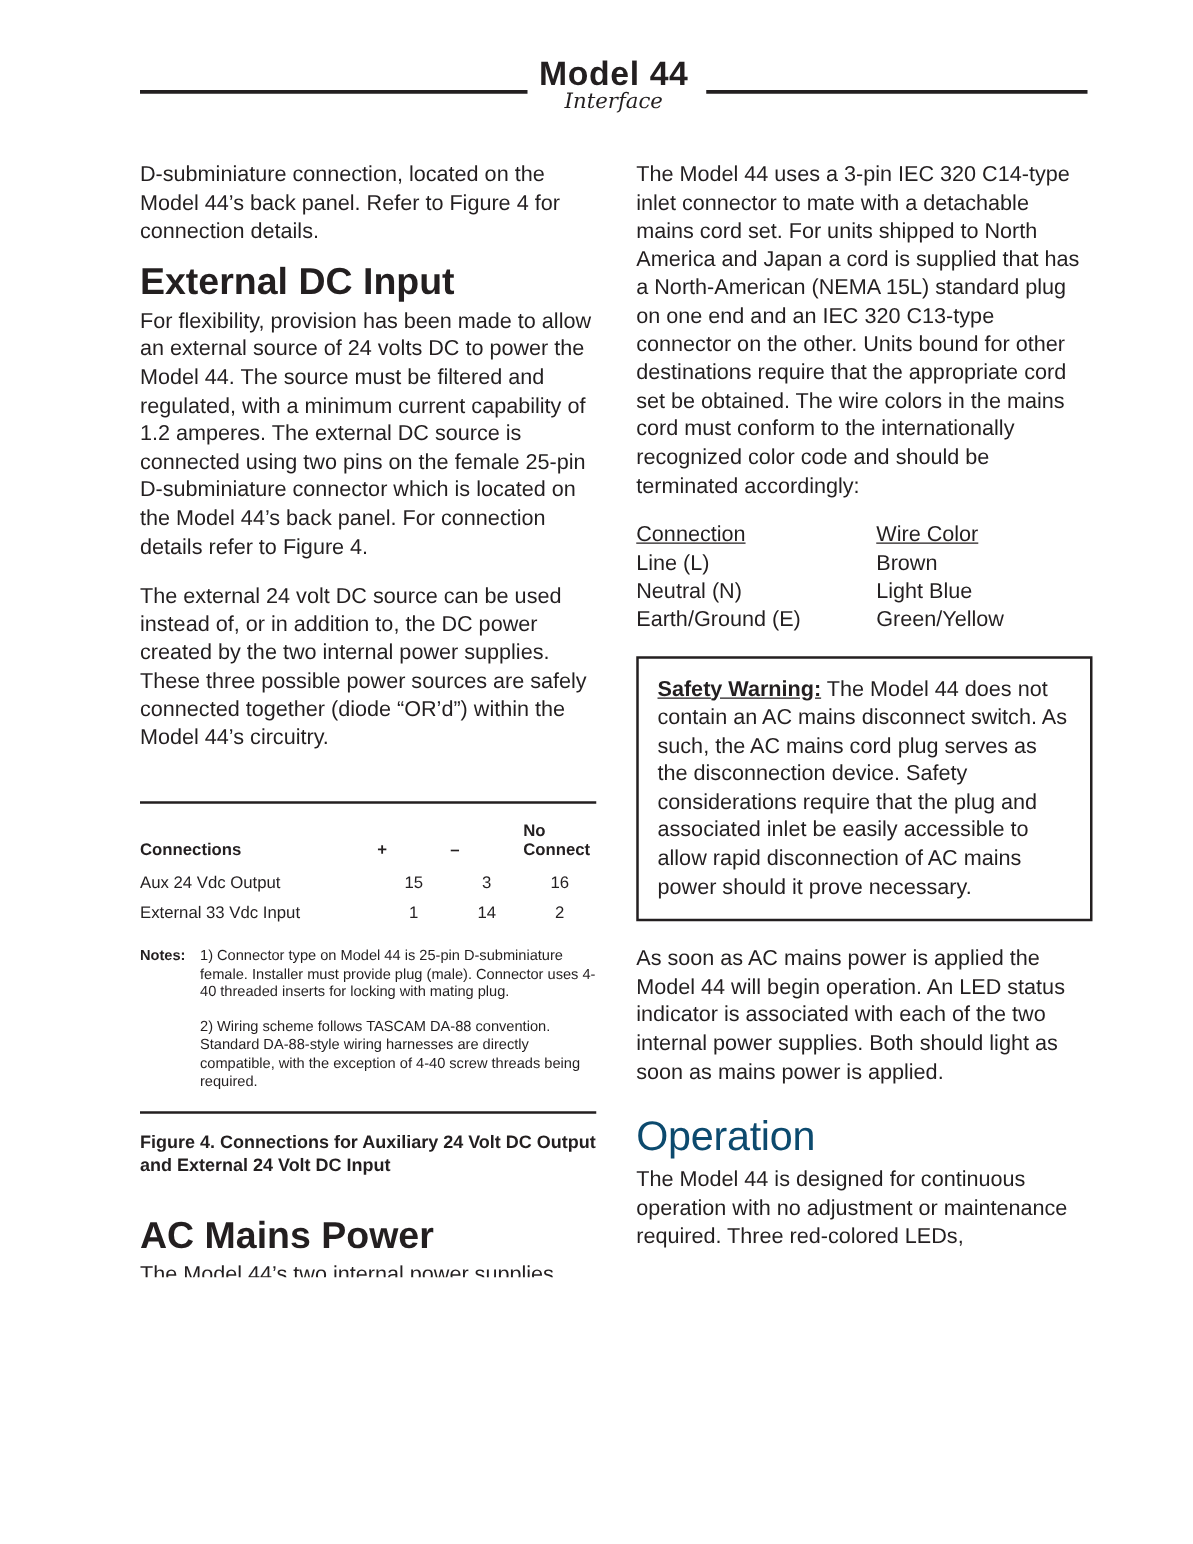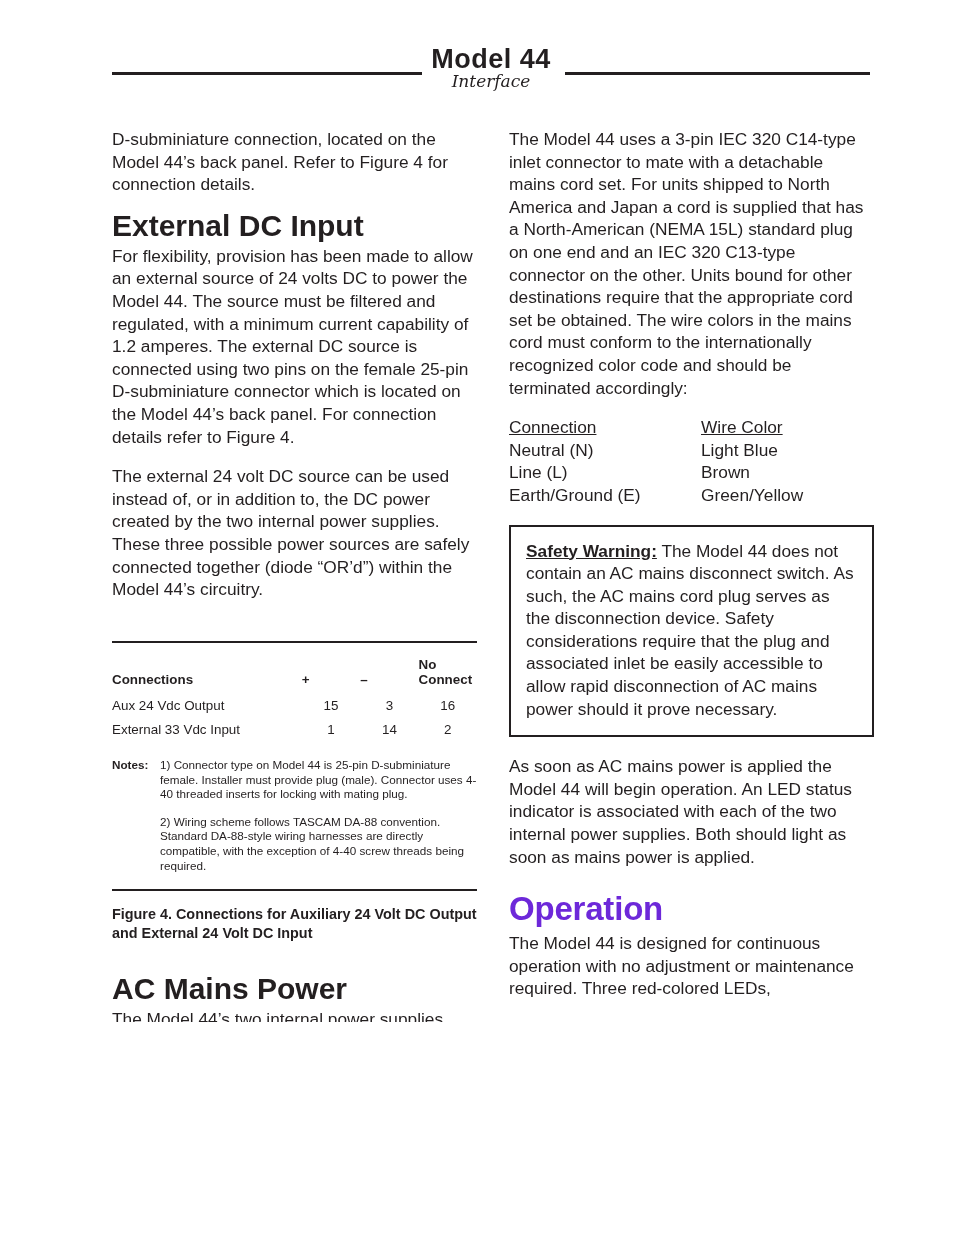--- a/index.html
+++ b/index.html
@@ -87,24 +87,24 @@
 
   h2.section {
     font-size: 30px;
     font-weight: bold;
     line-height: 26px;
     margin: 16px 0 6px 0;
     color: #231f20;
   }
   h1.chapter {
     font-size: 33px;
-    font-weight: bold;
+    font-weight: normal;
     line-height: 38px;
     margin: 22px 0 4px 0;
-    color: #6d28d9;
+    color: #0c4a6e;
     letter-spacing: -0.2px;
   }
 
   
   .figure-block {
     position: absolute;
     left: 112px;
     top: 641px;
     width: 365px;
   }
@@ -292,26 +292,26 @@
 
   <div class="col col-right">
     <p class="body">The Model 44 uses a 3-pin IEC 320 C14-type inlet connector to mate with a detachable mains cord set. For units shipped to North America and Japan a cord is supplied that has a North-American (NEMA 15L) standard plug on one end and an IEC 320 C13-type connector on the other. Units bound for other destinations require that the appropriate cord set be obtained. The wire colors in the mains cord must conform to the internationally recognized color code and should be terminated accordingly:</p>
 
     <div class="wire-list">
       <div class="wire-row head">
         <span class="wire-col-a">Connection</span>
         <span class="wire-col-b">Wire Color</span>
       </div>
       <div class="wire-row">
+        <span class="wire-col-a">Line (L)</span>
+        <span class="wire-col-b">Brown</span>
+      </div>
+      <div class="wire-row">
         <span class="wire-col-a">Neutral (N)</span>
         <span class="wire-col-b">Light Blue</span>
-      </div>
-      <div class="wire-row">
-        <span class="wire-col-a">Line (L)</span>
-        <span class="wire-col-b">Brown</span>
       </div>
       <div class="wire-row">
         <span class="wire-col-a">Earth/Ground (E)</span>
         <span class="wire-col-b">Green/Yellow</span>
       </div>
     </div>
 
     <div class="warning-box">
       <p><span class="warn-label">Safety Warning:</span><span> The Model 44 does not contain an AC mains disconnect switch. As such, the AC mains cord plug serves as the disconnection device. Safety considerations require that the plug and associated inlet be easily accessible to allow rapid disconnection of AC mains power should it prove necessary.</span></p>
     </div>

